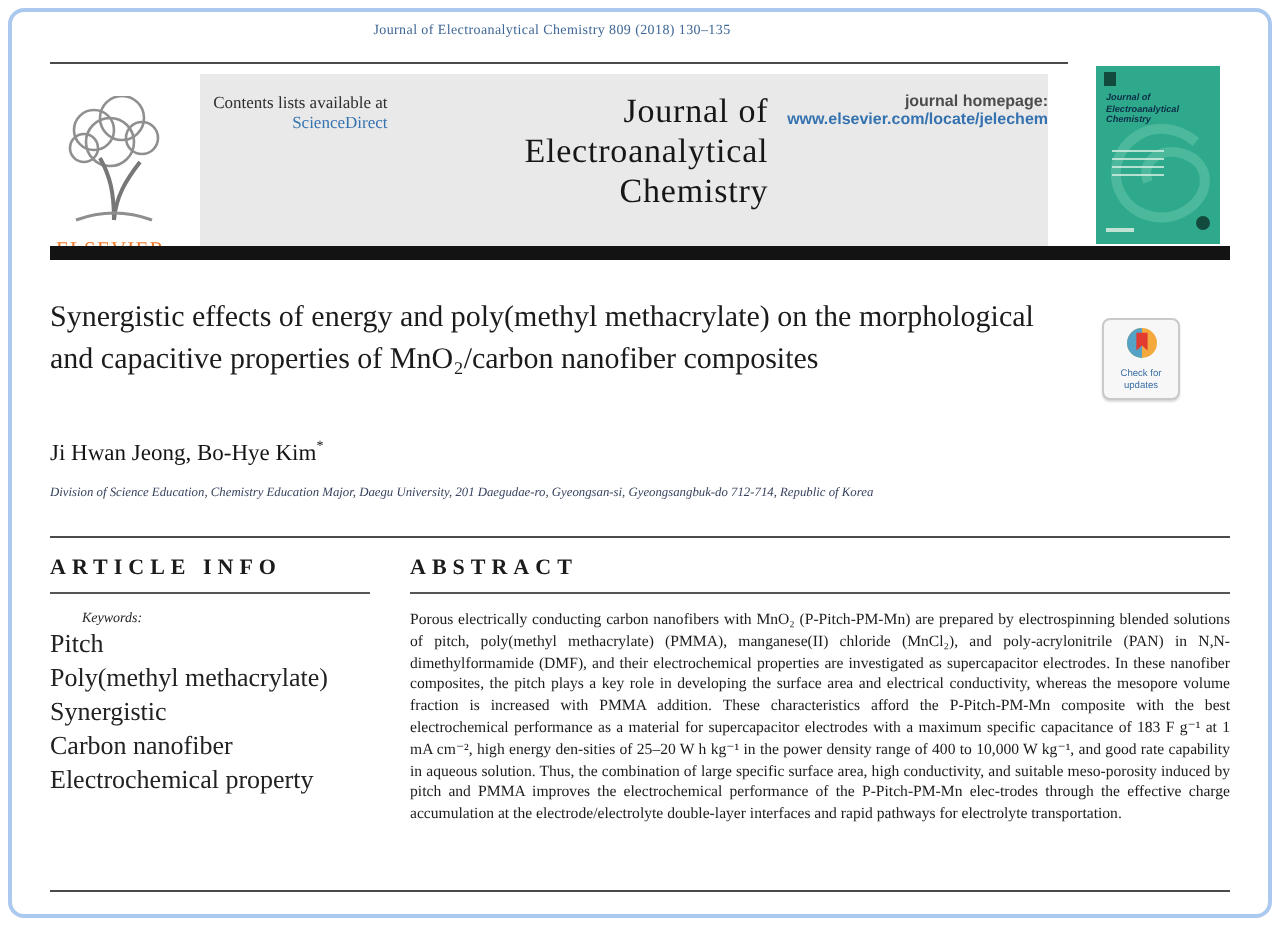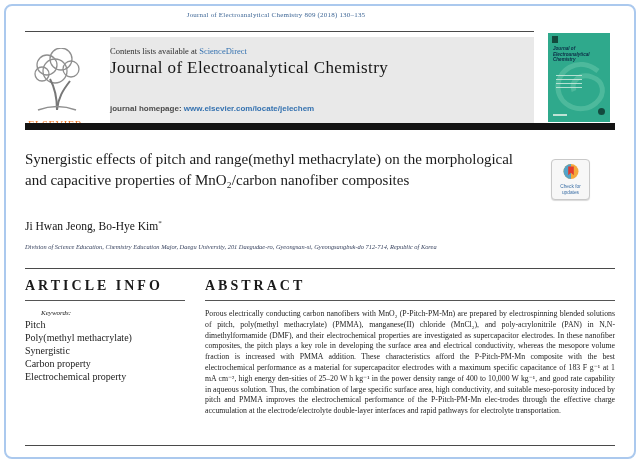--- a/index.html
+++ b/index.html
@@ -9,27 +9,27 @@
 
   
   .citation{position:absolute;top:11px;left:0;width:552px;text-align:center;
             font-size:7px;color:#3f6796;letter-spacing:.2px;}
 
   
   .mast-rule{position:absolute;top:31px;left:25px;width:509px;height:1px;background:#4a4a4a;}
   .publisher{position:absolute;left:28px;top:48px;width:79px;height:87px;text-align:left;cursor:pointer;}
   .publisher-name{font-size:10.5px;color:#ee7623;letter-spacing:.6px;margin-top:1px;
                   font-family:"Liberation Serif",serif;}
-  .graybox{position:absolute;left:110px;top:37px;width:424px;height:86px;background:#e9e9e9;
-           display:flex;flex-direction:column;justify-content:space-between;text-align:left;
+  .graybox{position:absolute;left:100px;top:37px;width:424px;height:86px;background:#e9e9e9;
+           display:flex;flex-direction:row;justify-content:space-between;text-align:right;
            padding:9px 0 10px 0;box-sizing:border-box;}
   .contents-line{font-size:8.5px;color:#2d2d2d;}
   .contents-line a, .homepage-line a{color:#3572b0;text-decoration:none;cursor:pointer;}
   .journal-title{font-size:17px;color:#161616;letter-spacing:.4px;}
-  .homepage-line{font-family:"Liberation Sans",sans-serif;font-weight:bold;font-size:8px;color:#4c4c4c;margin-top:24px;}
+  .homepage-line{font-family:"Liberation Sans",sans-serif;font-weight:bold;font-size:8px;color:#4c4c4c;}
 
   
   .cover{position:absolute;left:548px;top:33px;width:62px;height:89px;background:#2fa98c;
          overflow:hidden;cursor:pointer;}
   .cover-logo{position:absolute;top:3px;left:4px;width:6px;height:7px;background:#134a3e;}
   .cover-title{position:absolute;top:13px;left:5px;width:52px;font-family:"Liberation Sans",sans-serif;
                font-weight:bold;font-style:italic;font-size:4.6px;line-height:1.25;color:#0c2d46;}
   .cover-lines{position:absolute;top:42px;left:8px;}
   .cover-lines div{width:26px;height:1px;background:#cdeade;margin-bottom:3px;opacity:.85;}
   .cover-dot{position:absolute;right:5px;bottom:7px;width:7px;height:7px;border-radius:50%;background:#134a3e;}
@@ -45,24 +45,24 @@
              box-shadow:0 1px 1px rgba(0,0,0,.15);}
   .crossmark-text{font-family:"Liberation Sans",sans-serif;font-size:4.8px;line-height:1.15;color:#3a6ea5;}
   .authors{position:absolute;top:219px;left:25px;font-size:11.5px;color:#141414;}
   .authors sup{font-size:7px;}
   .affiliation{position:absolute;top:243px;left:25px;width:590px;font-style:italic;font-size:6.4px;
                color:#37425e;}
 
   .section-top-rule{position:absolute;top:268px;left:25px;width:590px;height:1px;background:#4a4a4a;}
   .col-left{position:absolute;top:278px;left:25px;width:160px;}
   .col-right{position:absolute;top:278px;left:205px;width:410px;}
-  .sec-heading{font-size:14px;letter-spacing:3px;color:#1b1b1b;font-weight:600;}
+  .sec-heading{font-size:11px;letter-spacing:3px;color:#1b1b1b;font-weight:600;}
   .sec-rule{height:1px;background:#555;margin-top:6px;}
   .kw-label{font-style:italic;font-size:7px;margin-top:8px;line-height:1.3;color:#222;margin-left:16px;}
-  .kw-item{font-size:10px;line-height:1.3;color:#222;}
+  .kw-item{font-size:13px;line-height:1.3;color:#222;}
   .abstract-text{margin:8px 0 0 0;font-size:7.8px;line-height:10.8px;text-align:justify;color:#1b1b1b;}
   .bottom-rule{position:absolute;top:445px;left:25px;width:590px;height:1px;background:#4a4a4a;}
 </style>
 </head>
 <body>
 
 <div class="page-frame"></div>
 
 <div class="citation">Journal of Electroanalytical Chemistry 809 (2018) 130–135</div>
 
@@ -107,21 +107,21 @@
       <div></div>
       <div></div>
       <div></div>
   </div>
   <div class="cover-dot"></div>
   <div class="cover-foot"></div>
 </div>
 
 <div class="blackbar"></div>
 
-<h1 class="article-title">Synergistic effects of pitch and range(methyl methacrylate) on the morphological and capacitive properties of MnO₂/carbon nanofiber composites</h1>
+<h1 class="article-title">Synergistic effects of energy and poly(methyl methacrylate) on the morphological and capacitive properties of MnO₂/carbon nanofiber composites</h1>
 
 <div class="crossmark">
   <svg width="18" height="17" viewBox="0 0 18 17" style="margin-top:3px;">
     <circle cx="9" cy="8.5" r="7.5" fill="#f4a93c"></circle>
     <path d="M9 1 A7.5 7.5 0 0 0 9 16 Z" fill="#54a3c7"></path>
     <path d="M6.2 3.4 h5.6 v8.8 l-2.8 -2.4 l-2.8 2.4 z" fill="#e23b30"></path>
   </svg>
   <div class="crossmark-text">Check for updates</div>
 </div>
 
@@ -133,21 +133,21 @@
 
 <div class="section-top-rule"></div>
 
 <div class="col-left">
   <div class="sec-heading">ARTICLE INFO</div>
   <div class="sec-rule"></div>
   <div class="kw-label">Keywords:</div>
   <div class="kw-item">Pitch</div>
   <div class="kw-item">Poly(methyl methacrylate)</div>
   <div class="kw-item">Synergistic</div>
-  <div class="kw-item">Carbon property</div>
+  <div class="kw-item">Carbon nanofiber</div>
   <div class="kw-item">Electrochemical property</div>
 </div>
 
 <div class="col-right">
   <div class="sec-heading">ABSTRACT</div>
   <div class="sec-rule"></div>
   <p class="abstract-text">Porous electrically conducting carbon nanofibers with MnO₂ (P-Pitch-PM-Mn) are prepared by electrospinning blended solutions of pitch, poly(methyl methacrylate) (PMMA), manganese(II) chloride (MnCl₂), and poly-acrylonitrile (PAN) in N,N-dimethylformamide (DMF), and their electrochemical properties are investigated as supercapacitor electrodes. In these nanofiber composites, the pitch plays a key role in developing the surface area and electrical conductivity, whereas the mesopore volume fraction is increased with PMMA addition. These characteristics afford the P-Pitch-PM-Mn composite with the best electrochemical performance as a material for supercapacitor electrodes with a maximum specific capacitance of 183 F g⁻¹ at 1 mA cm⁻², high energy den-sities of 25–20 W h kg⁻¹ in the power density range of 400 to 10,000 W kg⁻¹, and good rate capability in aqueous solution. Thus, the combination of large specific surface area, high conductivity, and suitable meso-porosity induced by pitch and PMMA improves the electrochemical performance of the P-Pitch-PM-Mn elec-trodes through the effective charge accumulation at the electrode/electrolyte double-layer interfaces and rapid pathways for electrolyte transportation.</p>
 </div>
 
 <div class="bottom-rule"></div>

